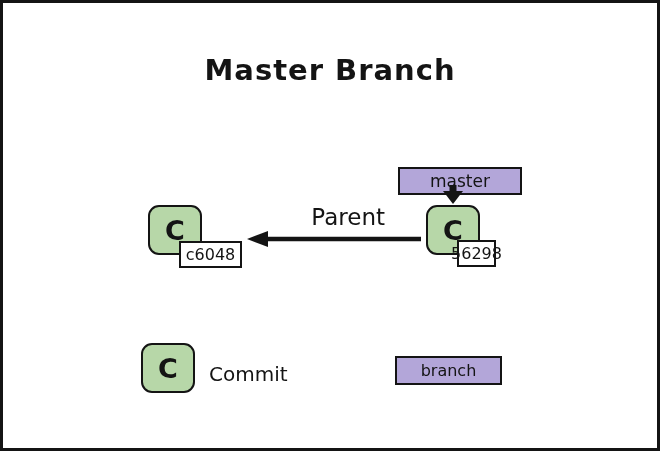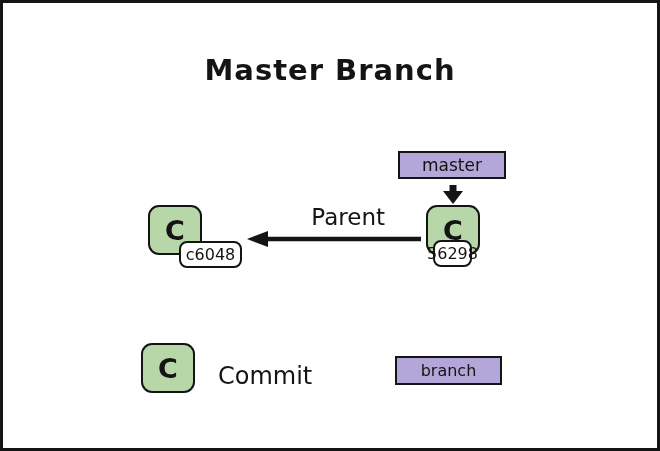--- a/index.html
+++ b/index.html
@@ -25,55 +25,55 @@
     font-size:29px;font-weight:600;letter-spacing:1px;
   }
   .tag{
     position:absolute;
     background:var(--branch-fill);
     border:2.5px solid var(--outline);
     box-sizing:border-box;
     display:flex;align-items:center;justify-content:center;
     font-size:17px;
   }
-  .tag-master{left:395px;top:148px;width:108px;height:28px;}
+  .tag-master{left:395px;top:164px;width:124px;height:28px;}
   .tag-branch-legend{left:392px;top:353px;width:107px;height:29px;font-size:16px;}
   .commit{
     position:absolute;
     width:54px;height:50px;
     background:var(--commit-fill);
     border:2.6px solid var(--outline);
     border-radius:11px;
     box-sizing:border-box;
     display:flex;align-items:center;justify-content:center;
     font-size:27px;font-weight:bold;
     z-index:1;
   }
   .commit-left{left:145px;top:202px;}
   .commit-right{left:423px;top:202px;}
   .commit-legend{left:138px;top:340px;}
   .commit-id{
     position:absolute;
     background:#fff;
     border:2.3px solid var(--outline);
-    border-radius:8px;
+    border-radius:0;
     box-sizing:border-box;
     display:flex;align-items:center;justify-content:center;
     font-size:16px;
     z-index:3;
   }
   .id-left{left:176px;top:238px;width:63px;height:27px;}
-  .id-right{left:430px;top:237px;width:39px;height:27px;}
+  .id-right{left:454px;top:237px;width:39px;height:27px;}
   .parent-label{
     position:absolute;left:288px;top:201px;width:94px;
     text-align:right;font-size:23px;
   }
   .legend-commit-label{
-    position:absolute;left:215px;top:359px;
-    font-size:24px;
+    position:absolute;left:206px;top:359px;
+    font-size:20px;
   }
   .arrows{
     position:absolute;left:0;top:0;width:660px;height:451px;
     pointer-events:none;z-index:2;
   }
   .arrows .stroke{stroke:var(--outline);}
   .arrows .fill{fill:var(--outline);}
 </style>
 </head>
 <body>

